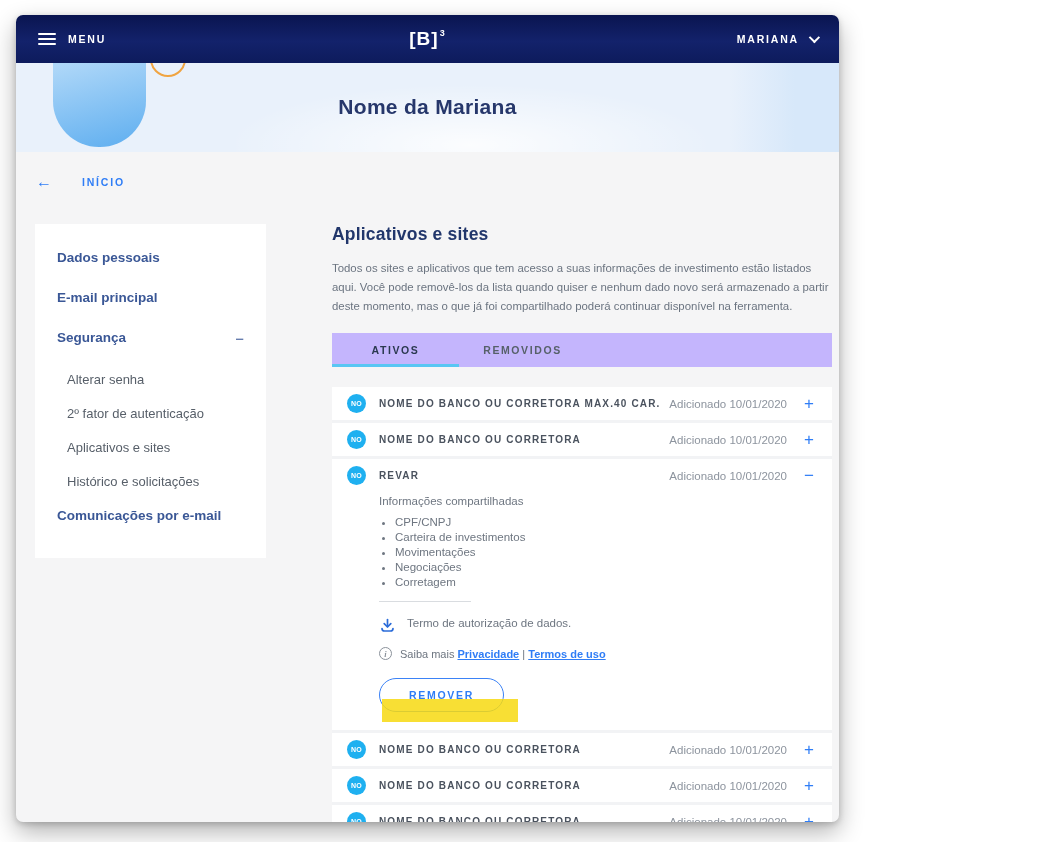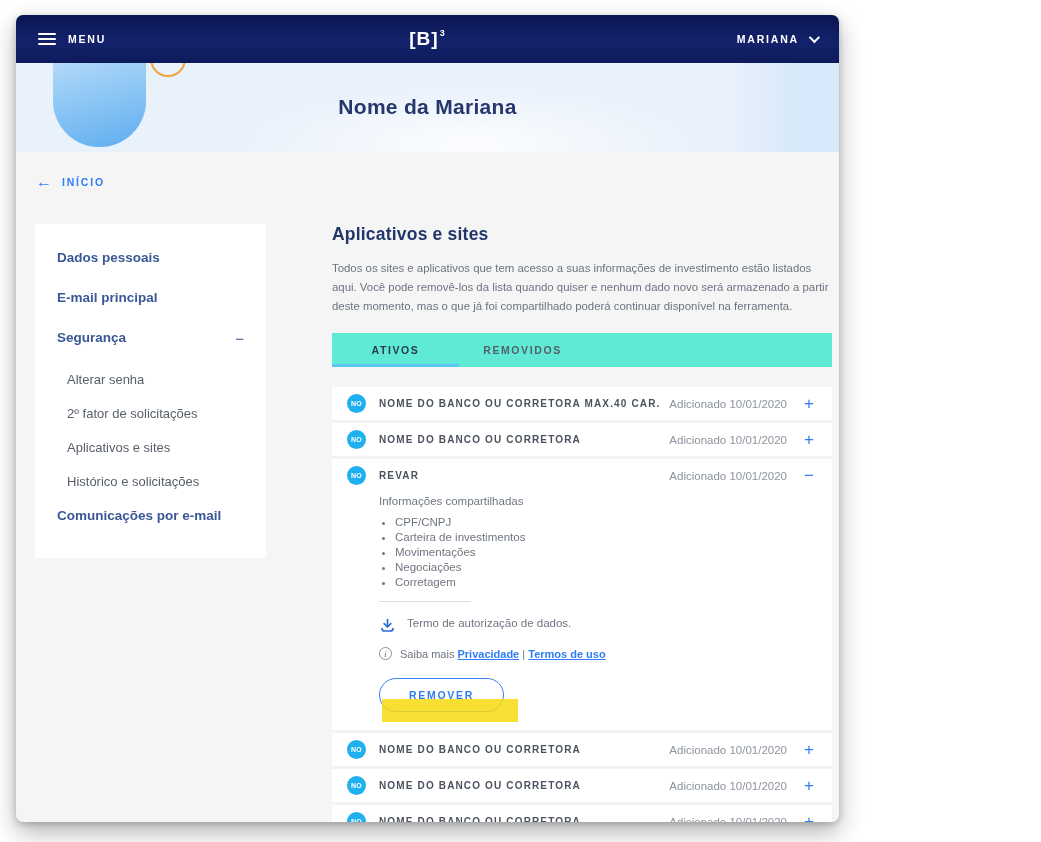--- a/index.html
+++ b/index.html
@@ -62,36 +62,36 @@
   }
   .shape-wave {
     position:absolute; left:220px; top:10px; width:520px; height:120px;
     background:radial-gradient(ellipse at 45% 60%, rgba(255,255,255,.85) 0%, rgba(255,255,255,0) 60%);
   }
   
   .back-row {
     display:flex; align-items:center; gap:10px; margin:22px 0 0 20px; cursor:pointer; width:max-content;
   }
   .back-arrow { color:#2f7df6; font-size:16px; line-height:1; }
-  .back-label { color:#2f7df6; font-size:10.5px; font-weight:700; letter-spacing:1.8px; }
+  .back-label { color:#2f7df6; font-size:10.5px; font-weight:700; letter-spacing:1.8px;margin-left:20px; }
   
   .content { display:flex; margin:34px 0 0 19px; align-items:flex-start; }
   
   .sidebar { width:231px; background:#ffffff; padding:26px 20px 10px 22px; }
   .side-item { font-size:13.5px; cursor:pointer; }
   .side-item.top { color:#3a5796; font-weight:700; margin-bottom:25px; }
   .side-item.group { display:flex; justify-content:space-between; }
   .side-toggle { color:#3a5796; font-size:15px; font-weight:400; padding-right:2px; }
   .side-item.sub { color:#575f69; font-weight:400; margin:0 0 19px 10px; font-size:13px; }
   
   .main { width:500px; margin-left:66px; }
   .main-title { color:#21366b; font-size:17.5px; font-weight:700; letter-spacing:.2px; }
   .main-desc { margin-top:14px; color:#6b7480; font-size:11.4px; line-height:1.68; }
   
-  .tabbar { margin-top:17px; background:#5eead4; height:34px; display:flex; }
+  .tabbar { margin-top:17px; background:#c4b5fd; height:34px; display:flex; }
   .tab {
     width:127px; display:flex; align-items:center; justify-content:center;
     position:relative; cursor:pointer;
     font-size:10.5px; font-weight:700; letter-spacing:1.6px; color:#566069;
   }
   .tab.active { color:#2b3950; }
   .tab.active::after {
     content:""; position:absolute; left:0; right:0; bottom:0; height:3px; background:#59c6f3;
   }
   
@@ -176,21 +176,21 @@
   <div class="content">
 
     <div class="sidebar">
       <div class="side-item top">Dados pessoais</div>
       <div class="side-item top">E-mail principal</div>
       <div class="side-item top group">
         <span>Segurança</span>
         <span class="side-toggle">−</span>
       </div>
       <div class="side-item sub">Alterar senha</div>
-      <div class="side-item sub">2º fator de solicitações</div>
+      <div class="side-item sub">2º fator de autenticação</div>
       <div class="side-item sub">Aplicativos e sites</div>
       <div class="side-item sub">Histórico e solicitações</div>
       <div class="side-item top">Comunicações por e-mail</div>
     </div>
 
     <div class="main">
       <div class="main-title">Aplicativos e sites</div>
       <div class="main-desc">Todos os sites e aplicativos que tem acesso a suas informações de investimento estão listados aqui. Você pode removê-los da lista quando quiser e nenhum dado novo será armazenado a partir deste momento, mas o que já foi compartilhado poderá continuar disponível na ferramenta.</div>
 
       <div class="tabbar">

